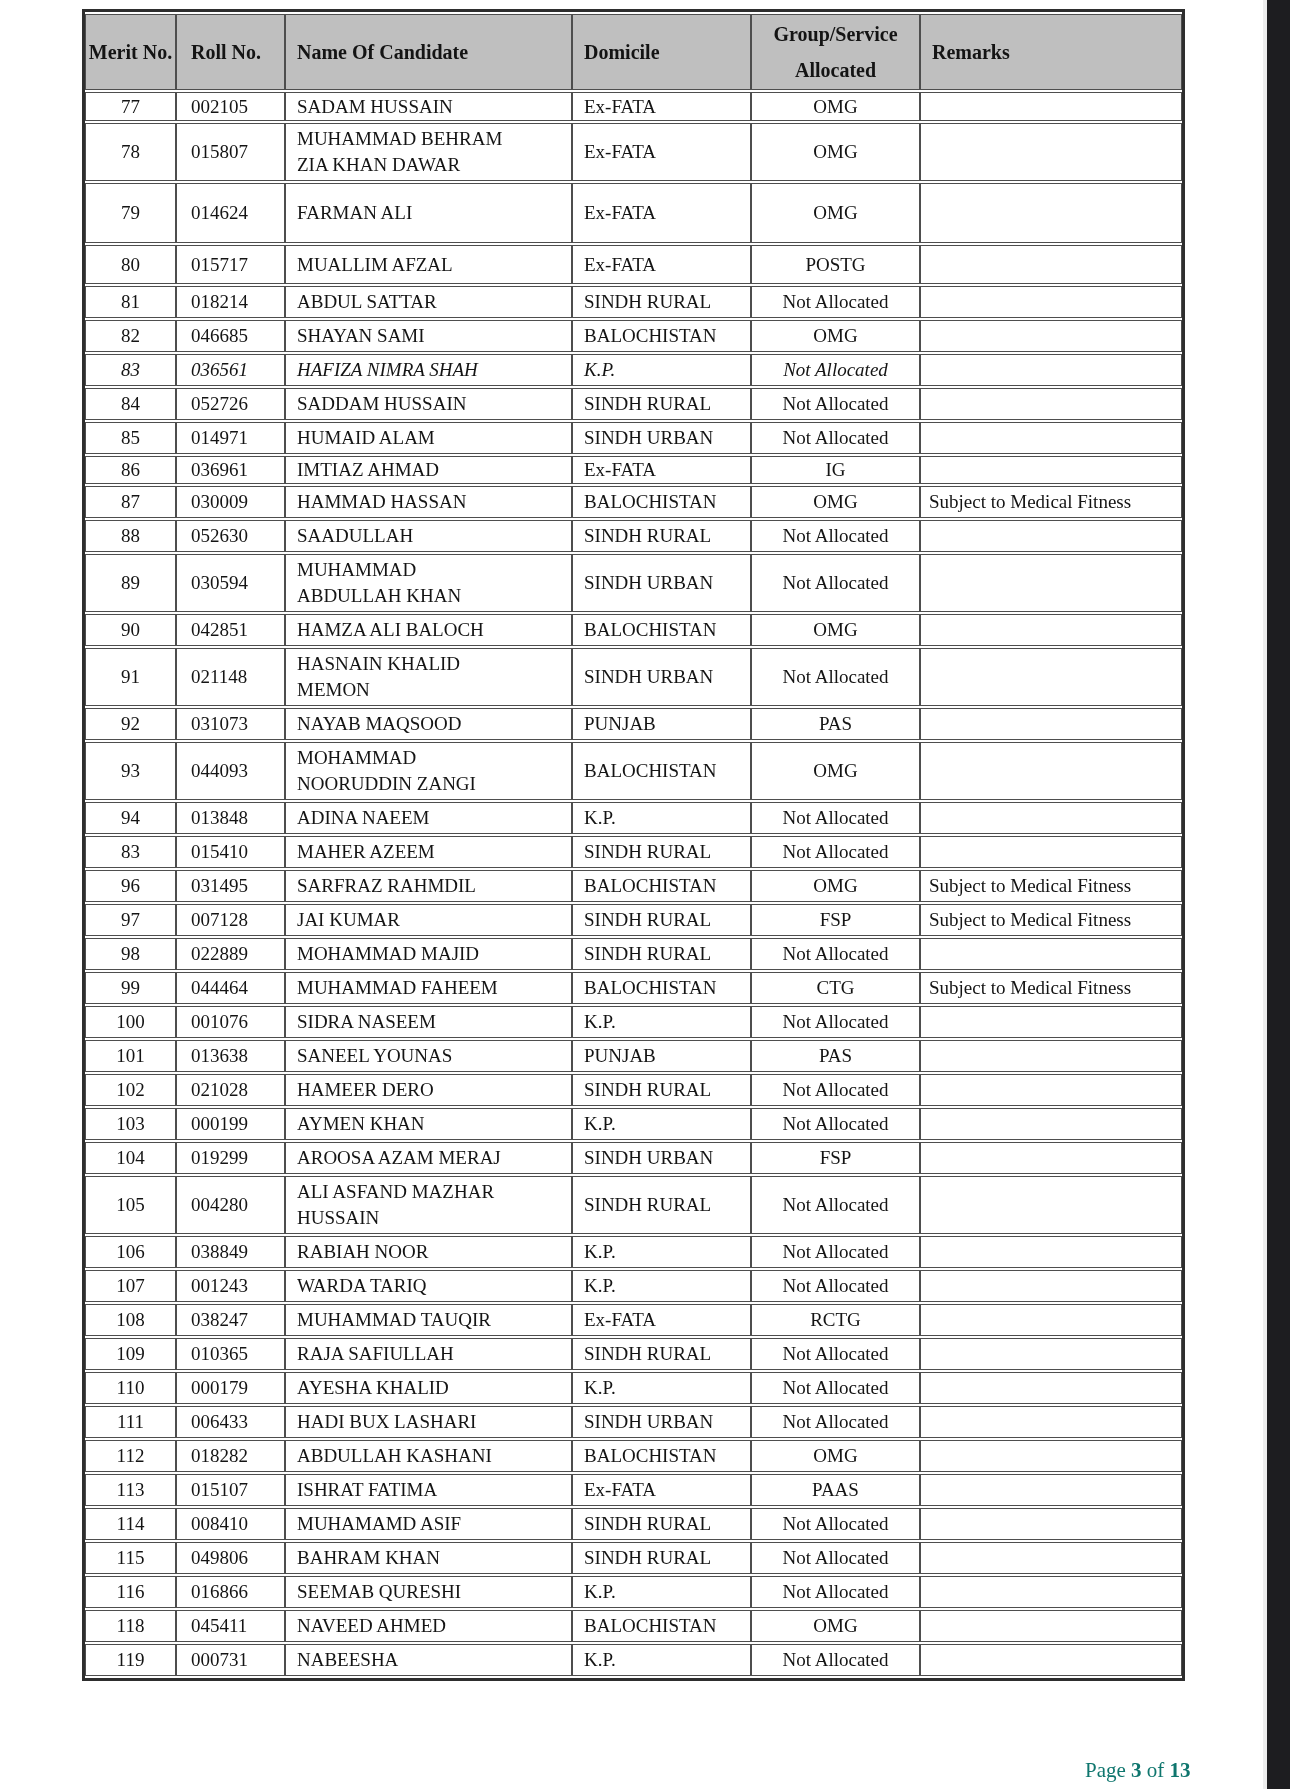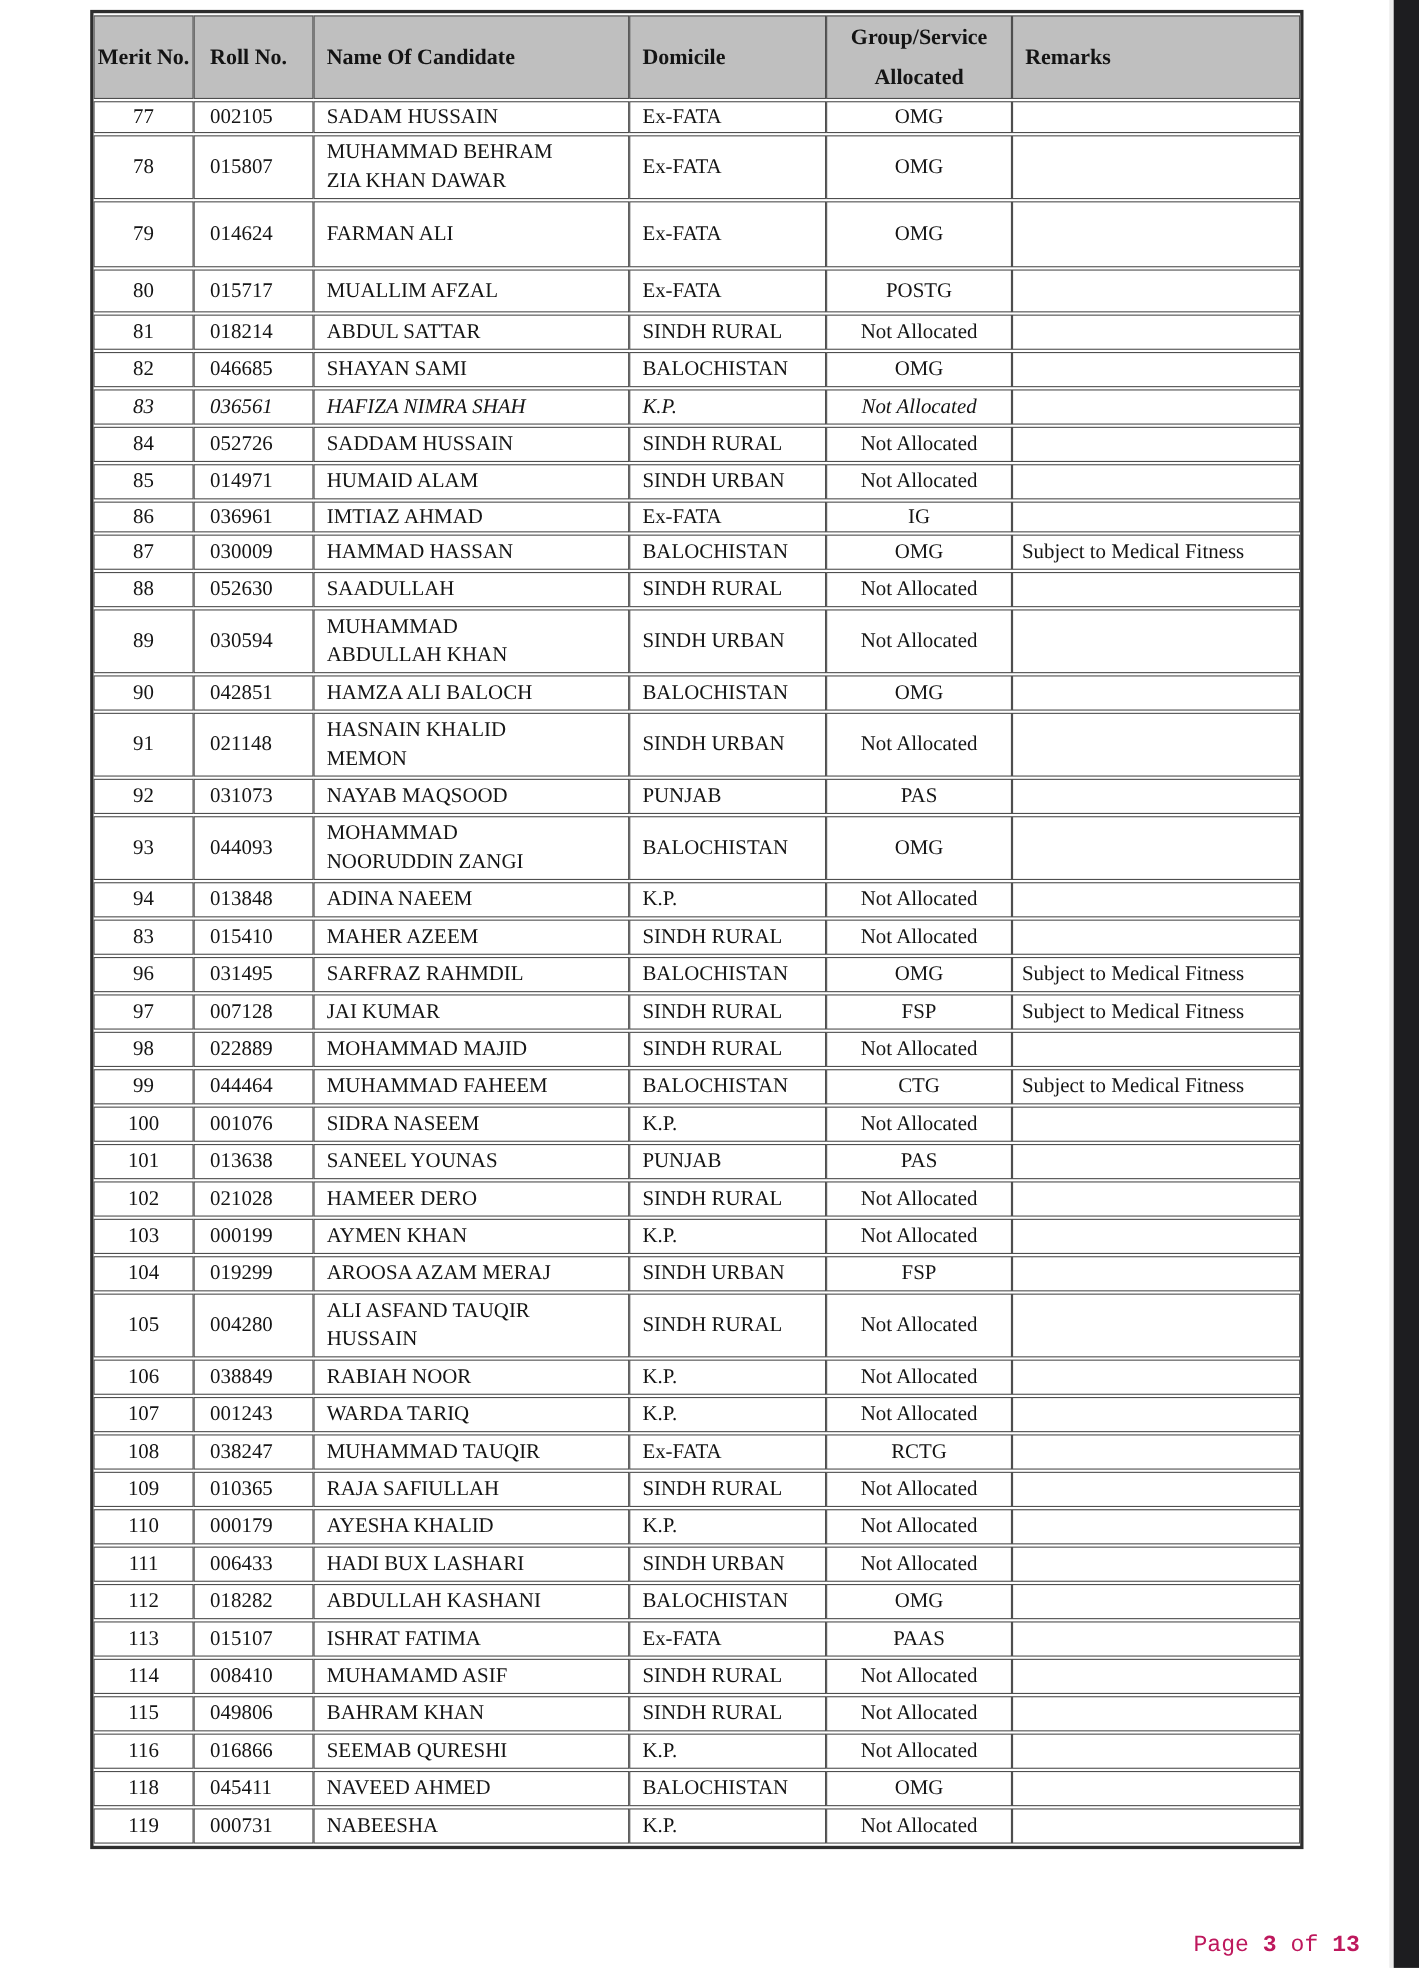--- a/index.html
+++ b/index.html
@@ -45,23 +45,23 @@
   .col2{text-align:left;padding-left:11px;}
   td.col2{padding-right:50px;}
   .col3{text-align:left;padding-left:11px;}
   .col4{text-align:center;}
   .col5{text-align:left;padding-left:8px;}
   th.col2,th.col3,th.col5{padding-left:11px;}
 
   .footer{
     position:absolute;
     left:1085px;top:1758px;
-    font-family:Liberation Mono, monospace;
+    font-family:Liberation Serif, serif;
     font-size:21px;
-    color:#be185d;
+    color:#0f766e;
     white-space:nowrap;
   }
   .footer .b{font-weight:700;}
 
   .edge-line{
     position:absolute;right:23px;top:0;
     width:4px;height:100%;
     background:#ededed;
   }
   .edge-strip{
@@ -315,21 +315,21 @@
           <td class="col0">104</td>
           <td class="col1">019299</td>
           <td class="col2">AROOSA AZAM MERAJ</td>
           <td class="col3">SINDH URBAN</td>
           <td class="col4">FSP</td>
           <td class="col5"></td>
         </tr>
         <tr style="height: 58px;">
           <td class="col0">105</td>
           <td class="col1">004280</td>
-          <td class="col2">ALI ASFAND TAUQIR HUSSAIN</td>
+          <td class="col2">ALI ASFAND MAZHAR HUSSAIN</td>
           <td class="col3">SINDH RURAL</td>
           <td class="col4">Not Allocated</td>
           <td class="col5"></td>
         </tr>
         <tr style="height: 32px;">
           <td class="col0">106</td>
           <td class="col1">038849</td>
           <td class="col2">RABIAH NOOR</td>
           <td class="col3">K.P.</td>
           <td class="col4">Not Allocated</td>

